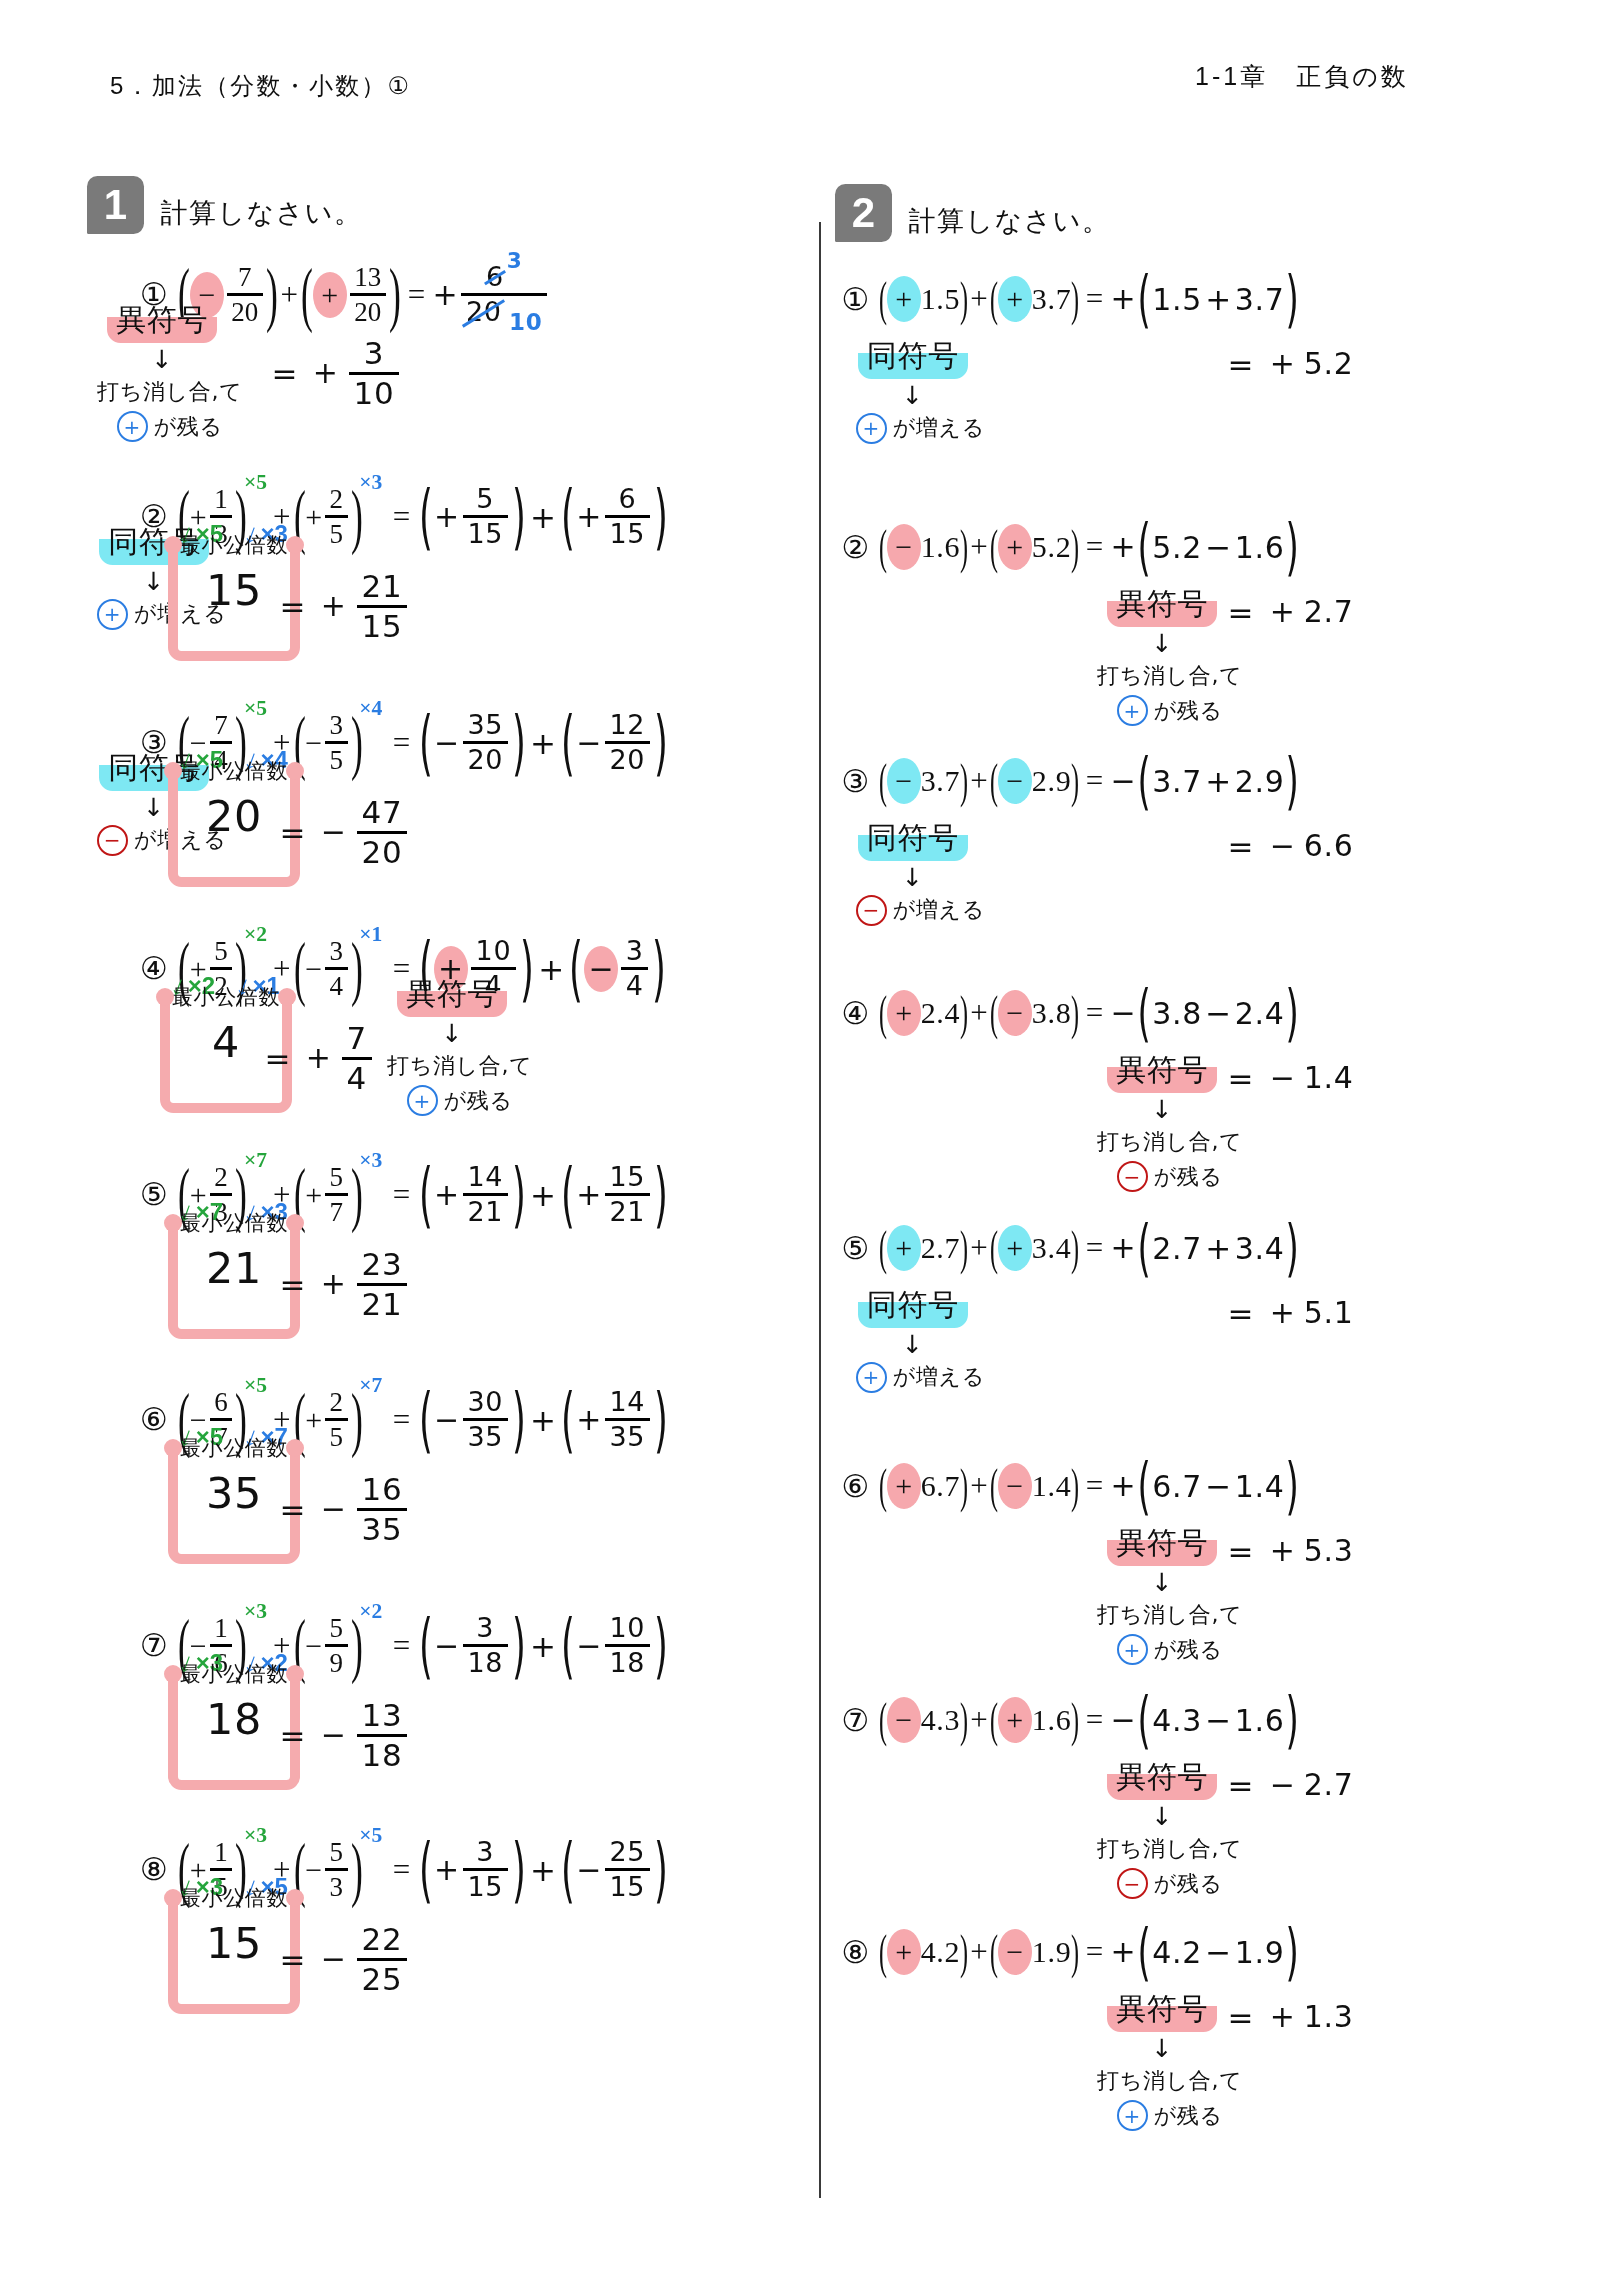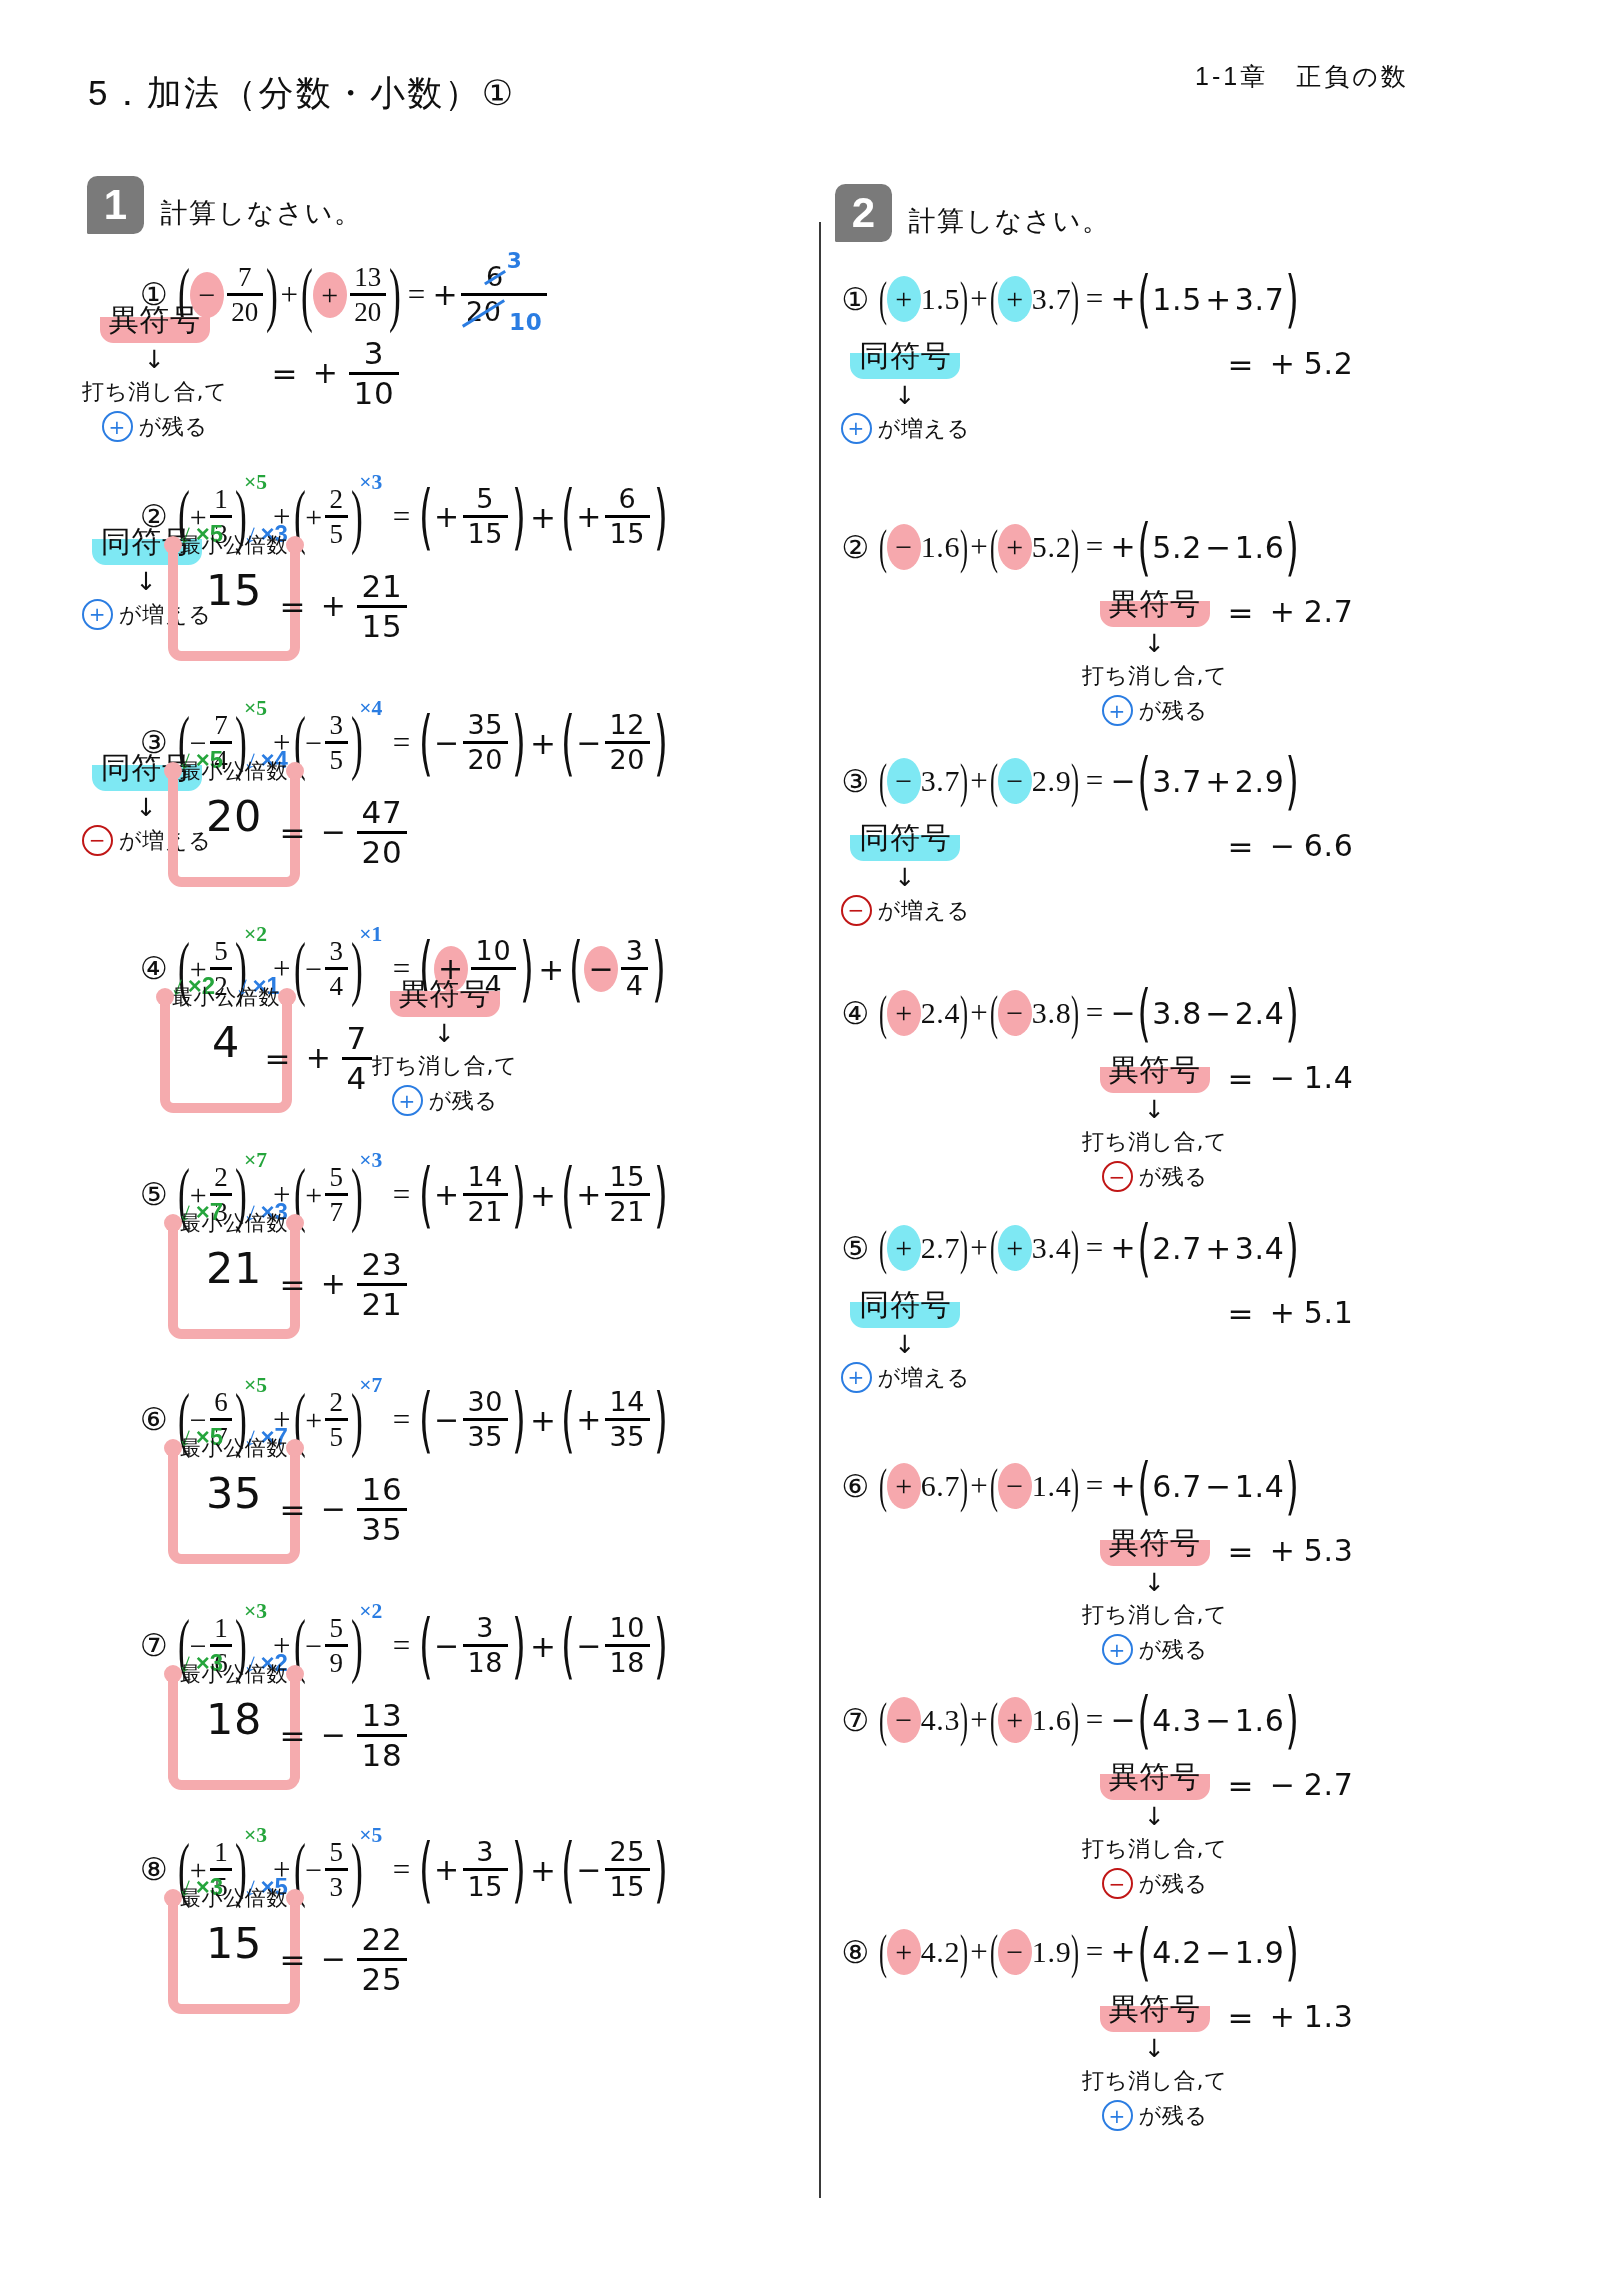--- a/index.html
+++ b/index.html
@@ -2,21 +2,21 @@
 <html style="font-size:12px"><head>
 <meta charset="utf-8">
 <style>
   html,body{margin:0;padding:0;}
   body{
     width:1624px;height:2295px;position:relative;background:#ffffff;
     font-family:"Liberation Sans","DejaVu Sans",sans-serif;color:#101010;overflow:hidden;
   }
   
   .chapter{position:absolute;left:1195px;top:60px;font-size:25px;letter-spacing:3px;}
-  .title{position:absolute;left:88px;top:70px;font-size:35px;letter-spacing:2.2px;}
+  .title{position:absolute;left:110px;top:70px;font-size:24px;letter-spacing:2.2px;}
   .sec-head{position:absolute;display:flex;align-items:flex-end;gap:16.4px;}
   #sec1{left:87px;top:176px;}
   #sec2{left:835px;top:184px;}
   .sec-badge{width:57px;height:58px;background:#7a7a7a;color:#fff;font-size:42px;font-weight:bold;
     display:flex;align-items:center;justify-content:center;border-radius:10.4px 10.4px 10.4px 1.5px;}
   .instruction{font-size:27px;padding-bottom:3px;letter-spacing:1.5px;}
   #divider{position:absolute;left:819px;top:222px;width:2.2px;height:1976px;background:#3a3a3a;}
 
   
   .printedMath{font-family:"Liberation Serif","DejaVu Serif",serif;}
@@ -51,21 +51,21 @@
   .rprob .prob-sub{height:179px;}
 
   
   .note{position:absolute;display:flex;flex-direction:column;align-items:center;gap:4.5px;}
   .lprob .note{top:-36px;}
   .rprob .note{top:0;}
   .pill{font-size:30px;padding:1.5px 9px;border-radius:13.4px;white-space:nowrap;}
   .pill.pink{background:linear-gradient(transparent 42%,#f6a8ad 42%);}
   .pill.cyan{background:linear-gradient(transparent 42%,#7ee8f3 42%);}
   .down-arrow{font-size:25px;line-height:1;}
-  .note-line{display:flex;align-items:flex-end;gap:6px;font-size:22px;white-space:nowrap;}
+  .note-line{display:flex;align-items:center;gap:6px;font-size:22px;white-space:nowrap;margin-left:15px;}
   .circ{width:27px;height:27px;border-radius:50%;border:2.2px solid;display:inline-flex;flex:none;
     align-items:center;justify-content:center;font-size:20px;line-height:1;}
   .circ.plus{border-color:#2b7de2;color:#2b7de2;}
   .circ.minus{border-color:#c01616;color:#c01616;}
 
   
   .lcm-wrap{position:absolute;top:-37px;display:flex;flex-direction:column;align-items:center;}
   .arrow-row{display:flex;gap:22px;margin-bottom:-3px;}
   .arrow-item{font-size:24px;font-weight:bold;display:flex;align-items:flex-start;gap:1.5px;}
   .aglyph{display:inline-block;transform:rotate(20deg);font-size:28px;line-height:1;}

